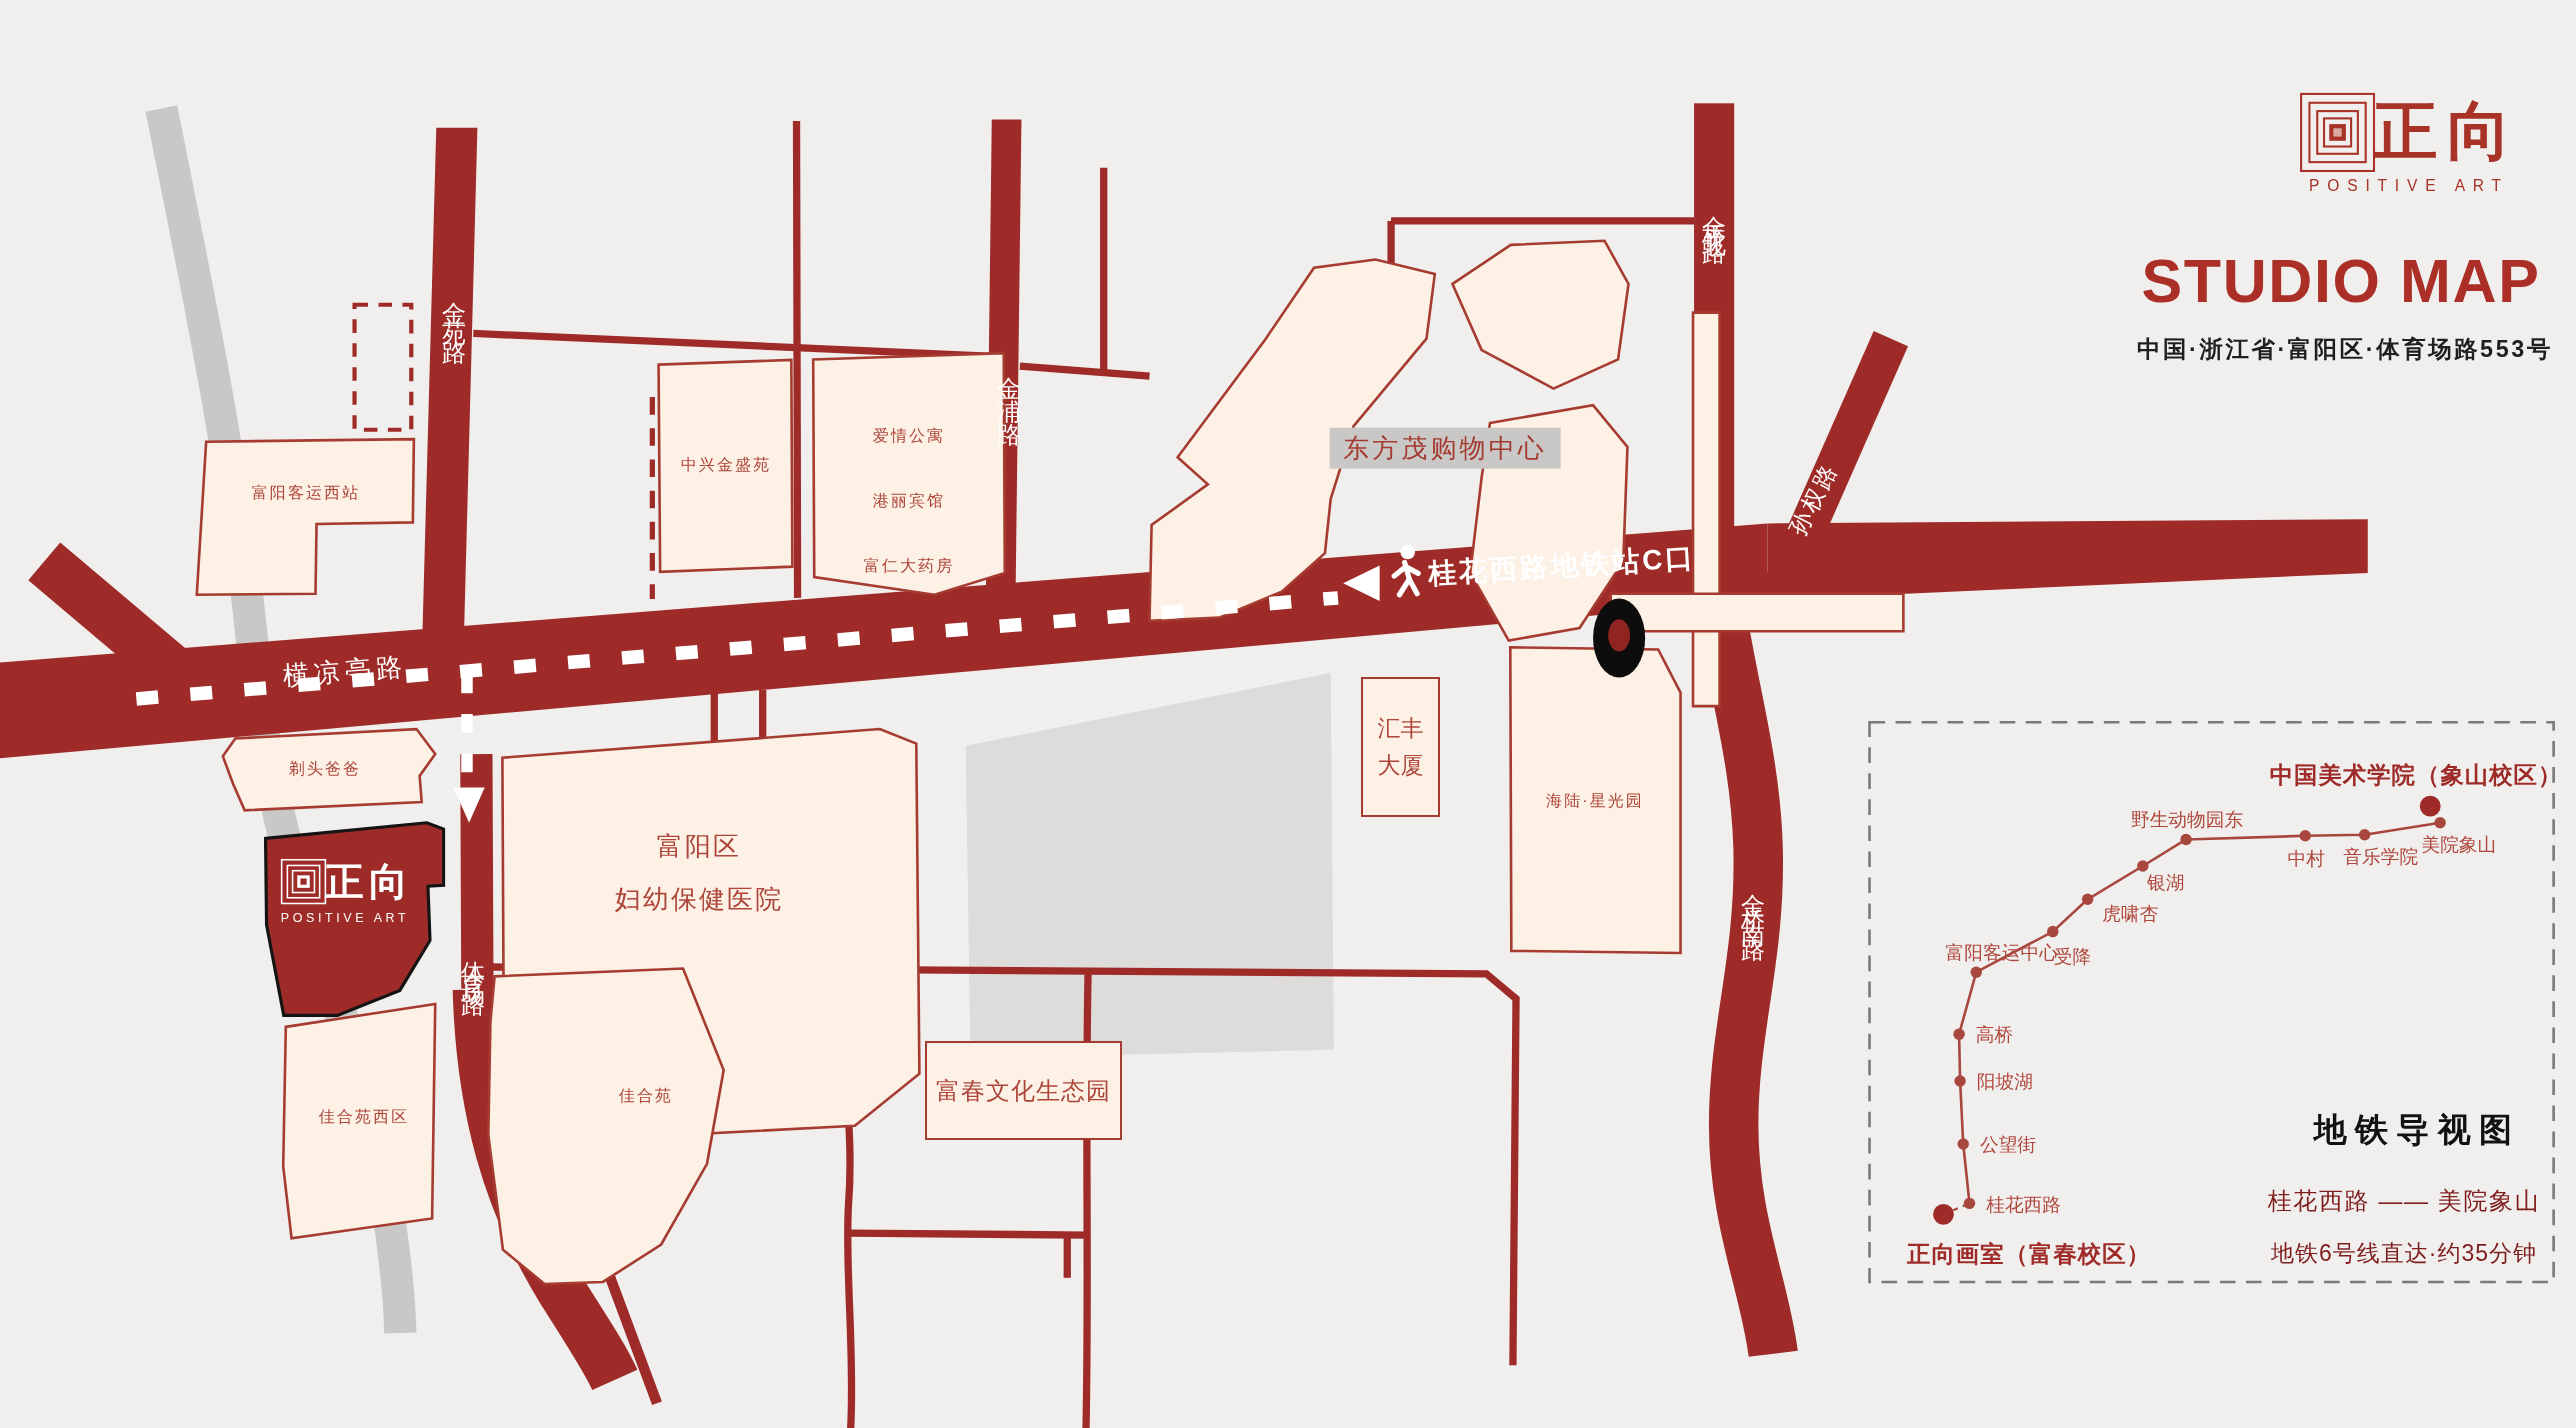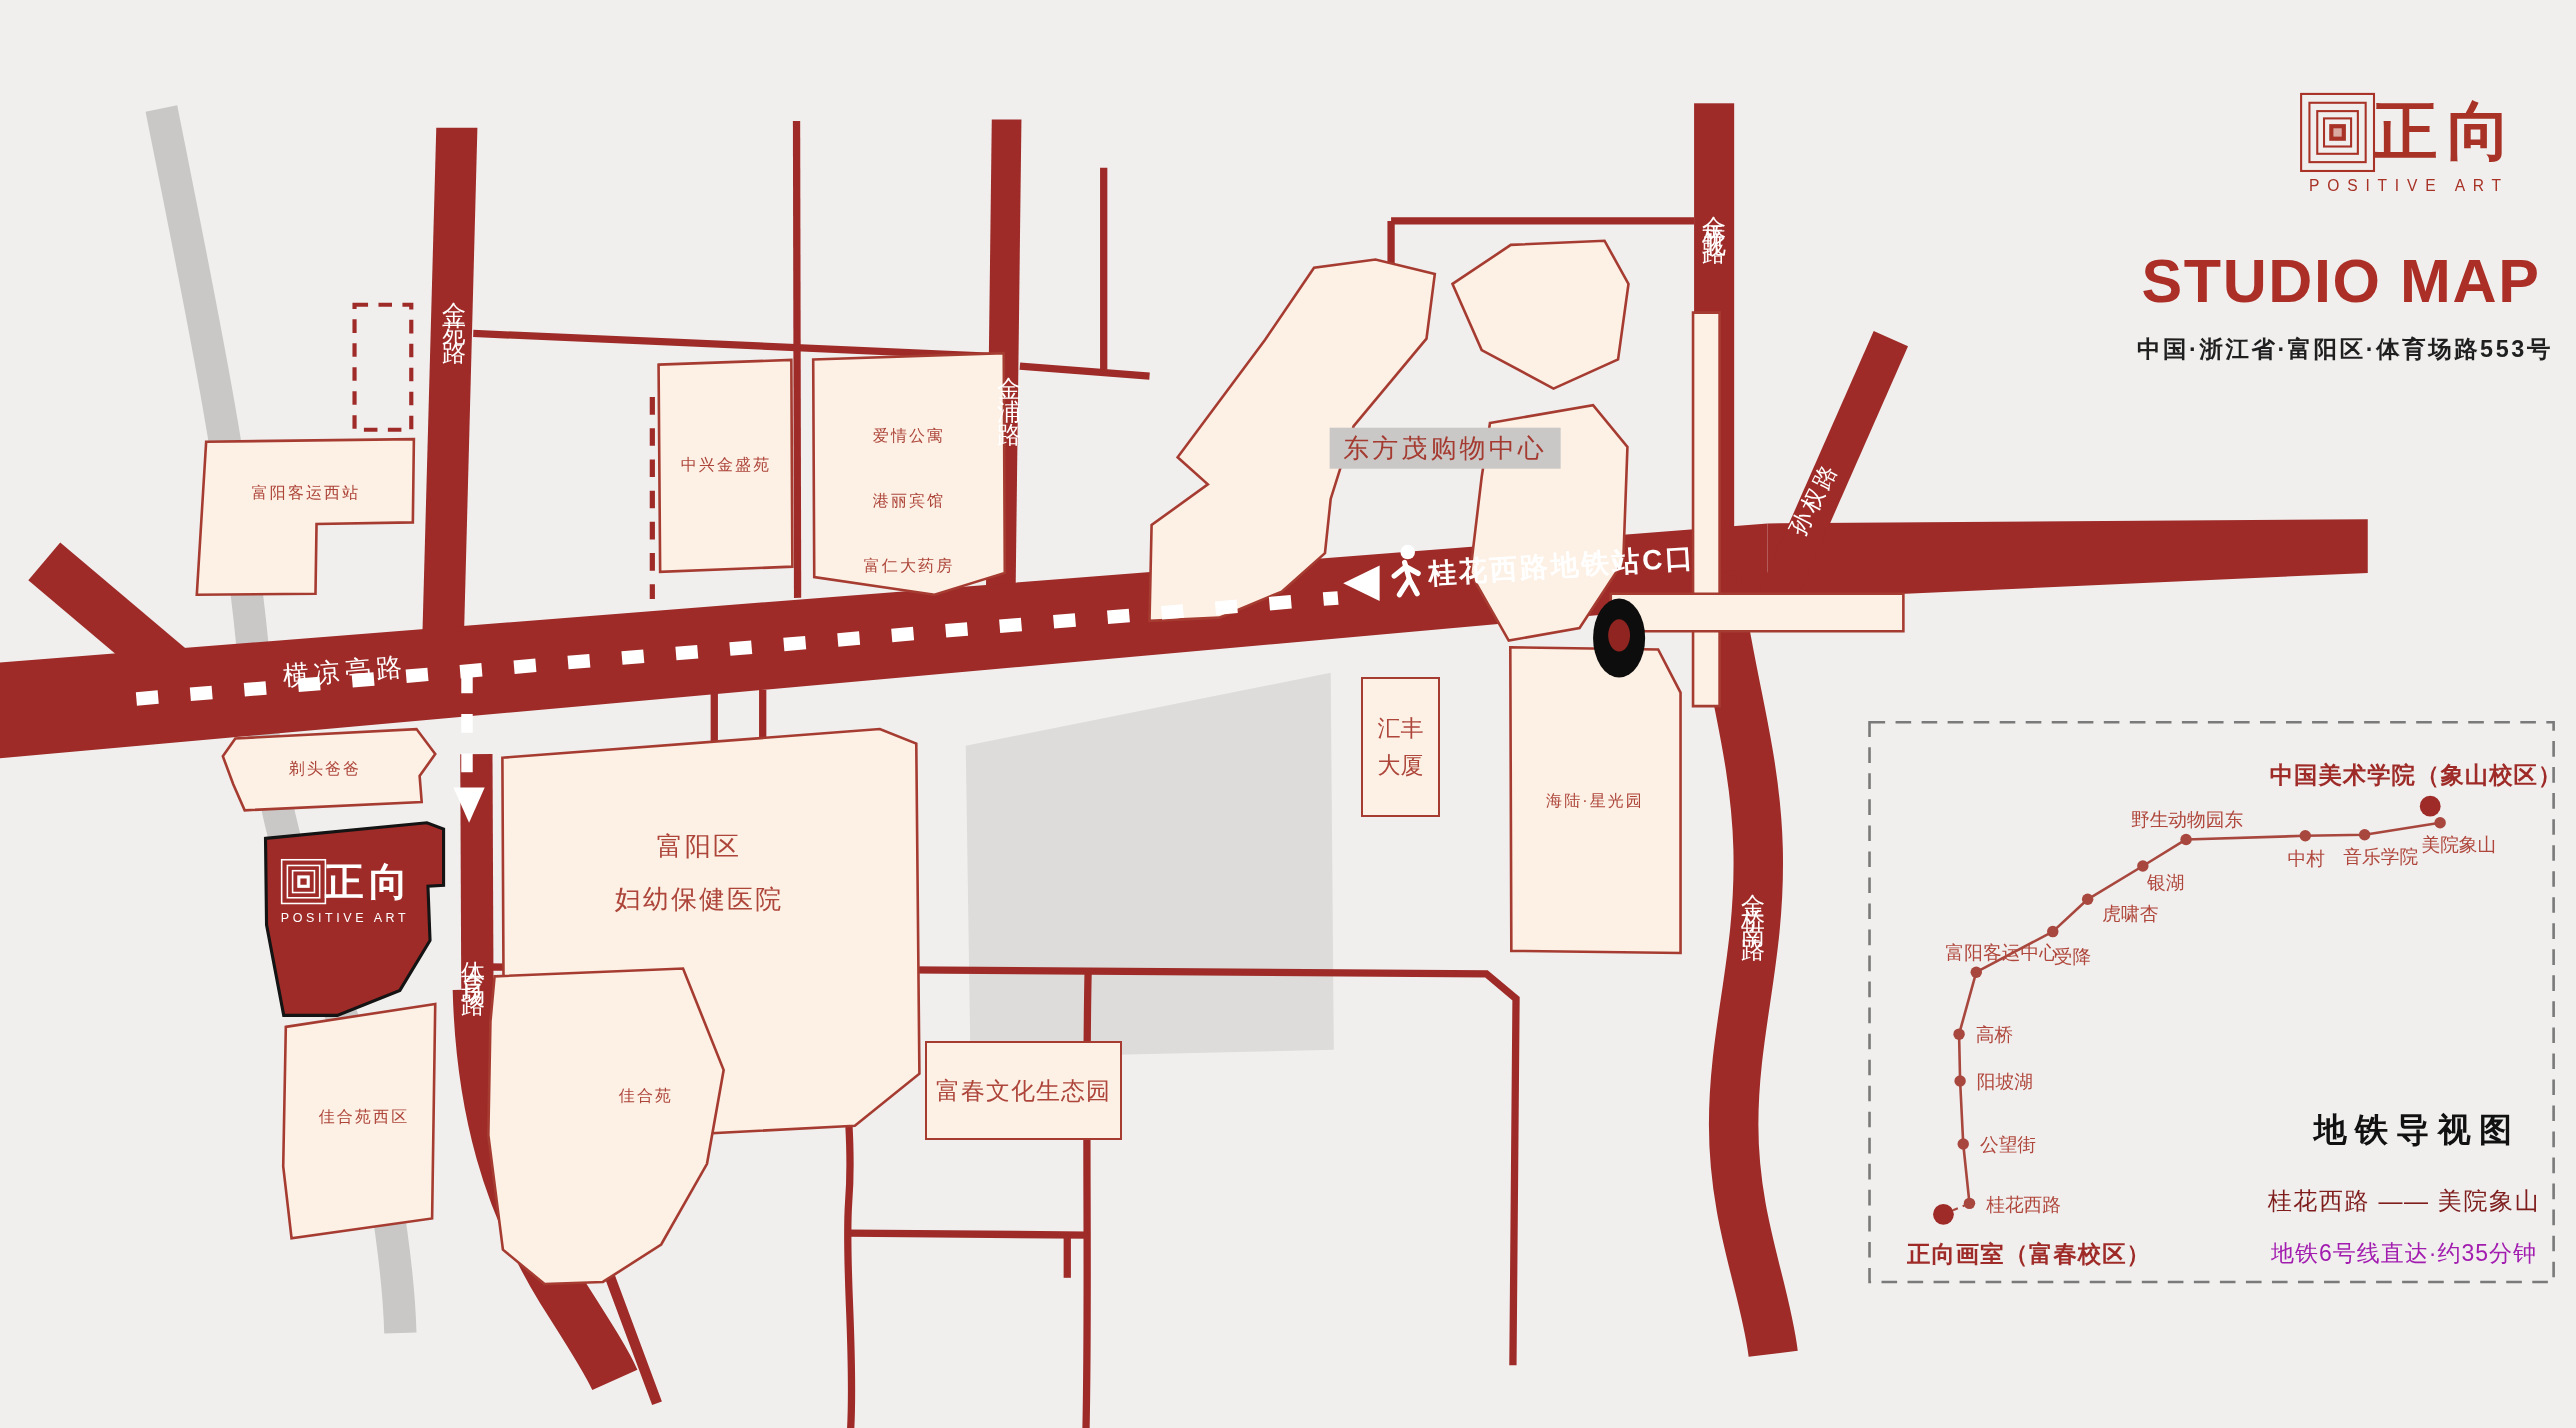--- a/index.html
+++ b/index.html
@@ -21,21 +21,21 @@
         color:var(--lred);display:flex;flex-direction:column;align-items:center;justify-content:center;}
   .metro-exit{color:#fff;font-size:28px;font-weight:700;letter-spacing:2.6px;}
   .logo-cn{color:#a83226;font-weight:700;font-size:64px;letter-spacing:9.4px;font-family:"DejaVu Serif","Liberation Serif",serif;}
   .logo-en{color:#a83226;font-size:15.6px;letter-spacing:7.8px;font-weight:500;}
   .big-title{color:var(--accent);font-size:61px;font-weight:700;letter-spacing:1.6px;}
   .addr{color:var(--dark);font-size:23.4px;font-weight:700;letter-spacing:2.6px;}
   .studio-cn{color:#fff;font-weight:700;font-size:39px;letter-spacing:5.2px;font-family:"DejaVu Serif","Liberation Serif",serif;}
   .studio-en{color:#fff;font-size:12.5px;letter-spacing:3.6px;}
   .inset-title{color:#111;font-size:33px;font-weight:700;letter-spacing:8.3px;}
   .inset-route{color:#7f1d1d;font-size:24px;font-weight:500;letter-spacing:1.6px;}
-  .inset-note{color:#a21caf;font-size:23px;letter-spacing:1px;}
+  .inset-note{color:#7f1d1d;font-size:23px;letter-spacing:1px;}
   .endpoint{color:var(--road);font-size:23.4px;font-weight:700;letter-spacing:1px;}
   .st-label{font-size:36px;fill:#b0473c;}
 </style>
 </head>
 <body>
 
 <div id="stage">
 
 <svg id="map" width="2576" height="1429" viewBox="0 0 4948 2744">
 

